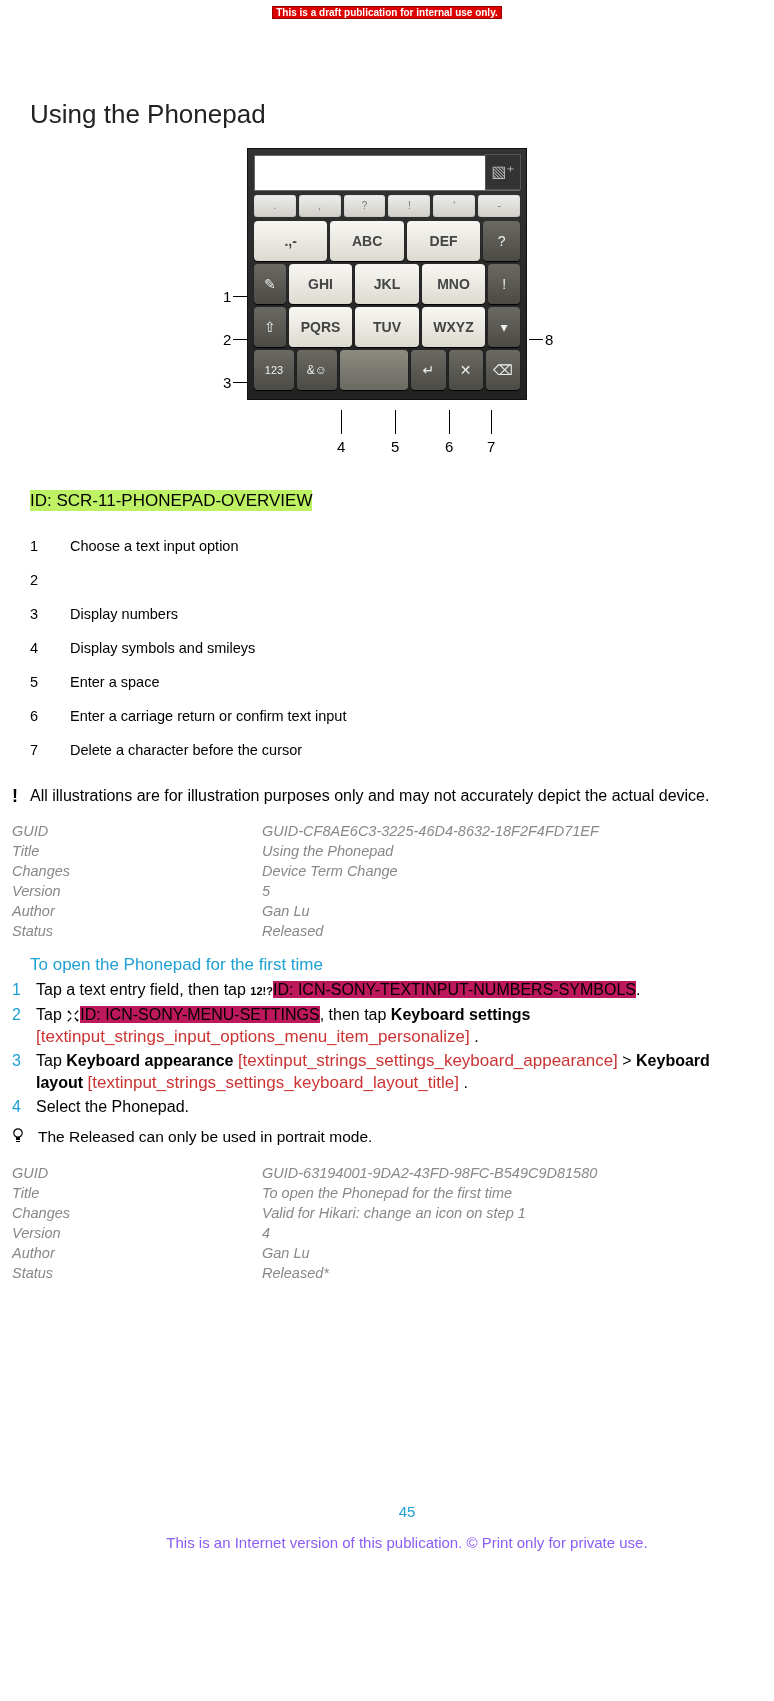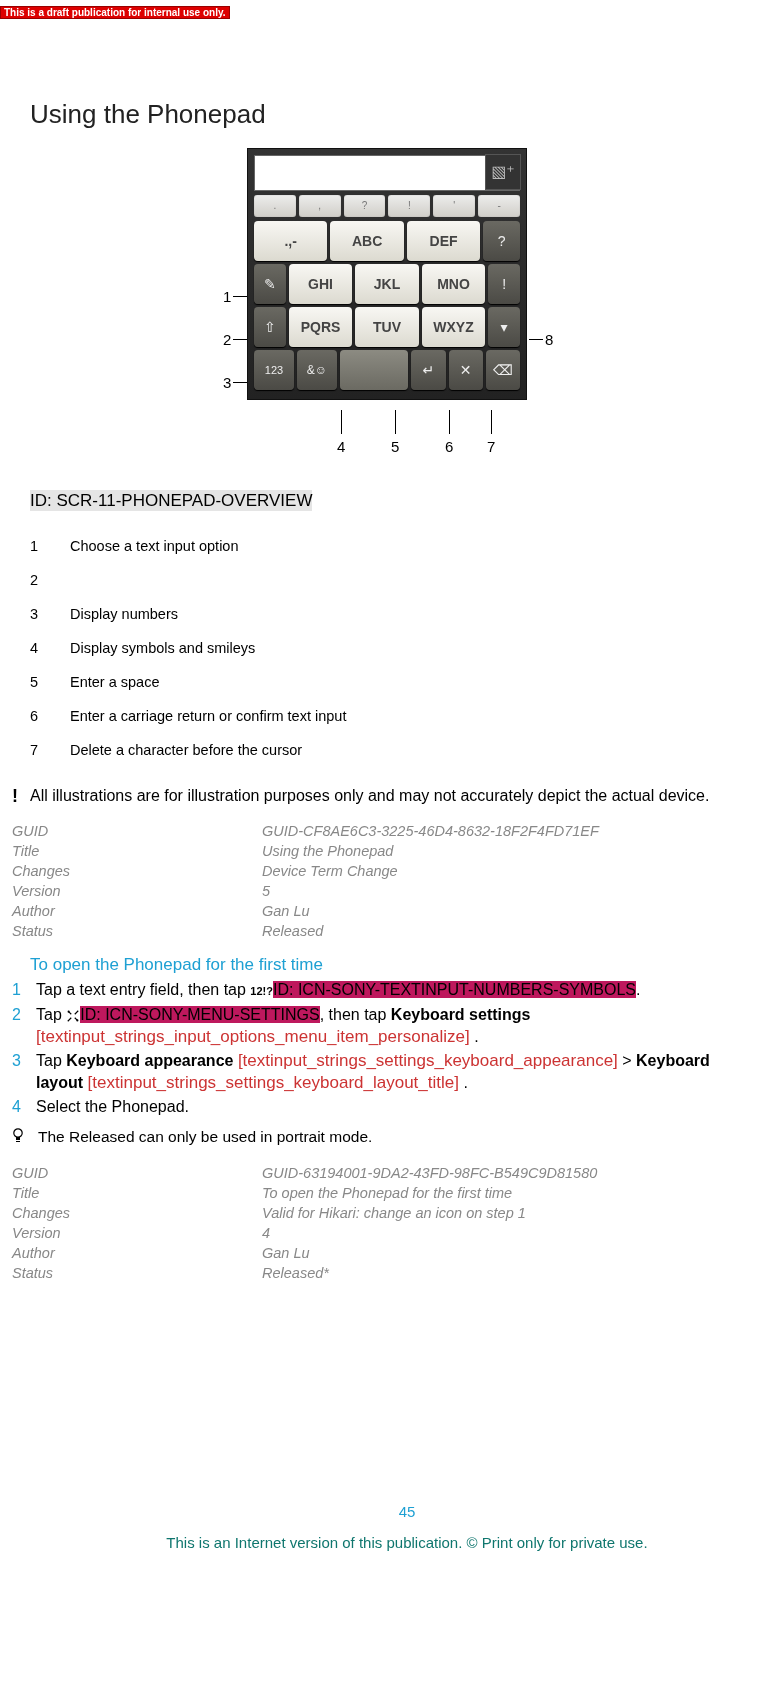--- a/index.html
+++ b/index.html
@@ -4,20 +4,21 @@
 <style>
   body {
     margin: 0;
     font-family: Arial, Helvetica, sans-serif;
     font-size: 15px;
     color: #000;
     width: 774px;
     background: #fff;
   }
   .banner {
+    text-align: center;
     padding-top: 2px;
   }
   .banner span {
     background: #d00;
     color: #fff;
     font-weight: bold;
     font-size: 10px;
     border: 1px solid #900;
     padding: 0 3px;
     display: inline-block;
@@ -88,21 +89,21 @@
   .pad .key.space { flex: 1.2; background: linear-gradient(#8c8b82,#6b6a62);}
   .callout {
     position: absolute;
     font-size: 15px;
     color: #000;
   }
   .line {
     position: absolute; background: #000;
   }
   .asset-id {
-    background: #e5e5e5;
+    background: #bef264;
     font-size: 17px;
     color: #000;
     display: inline;
     padding: 1px 0;
     margin-top: 6px;
   }
   .legend {
     margin-top: 18px;
     margin-bottom: 20px;
   }
@@ -156,21 +157,21 @@
     margin: 10px 0 10px -18px;
     align-items: flex-start;
   }
   .footer {
     position: relative;
     margin-top: 220px;
     text-align: center;
     margin-left: 40px;
   }
   .footer .pg { color: #1ea0d3; font-size: 15px;}
-  .footer .note { color: #0f766e; font-size: 15px; margin-top: 14px;}
+  .footer .note { color: #8b5cf6; font-size: 15px; margin-top: 14px;}
   svg.tools { width: 14px; height: 14px; vertical-align: middle;}
 </style>
 </head>
 <body>
 
 <div class="banner">
   <span>This is a draft publication for internal use only.</span>
 </div>
 
 <div class="content">

